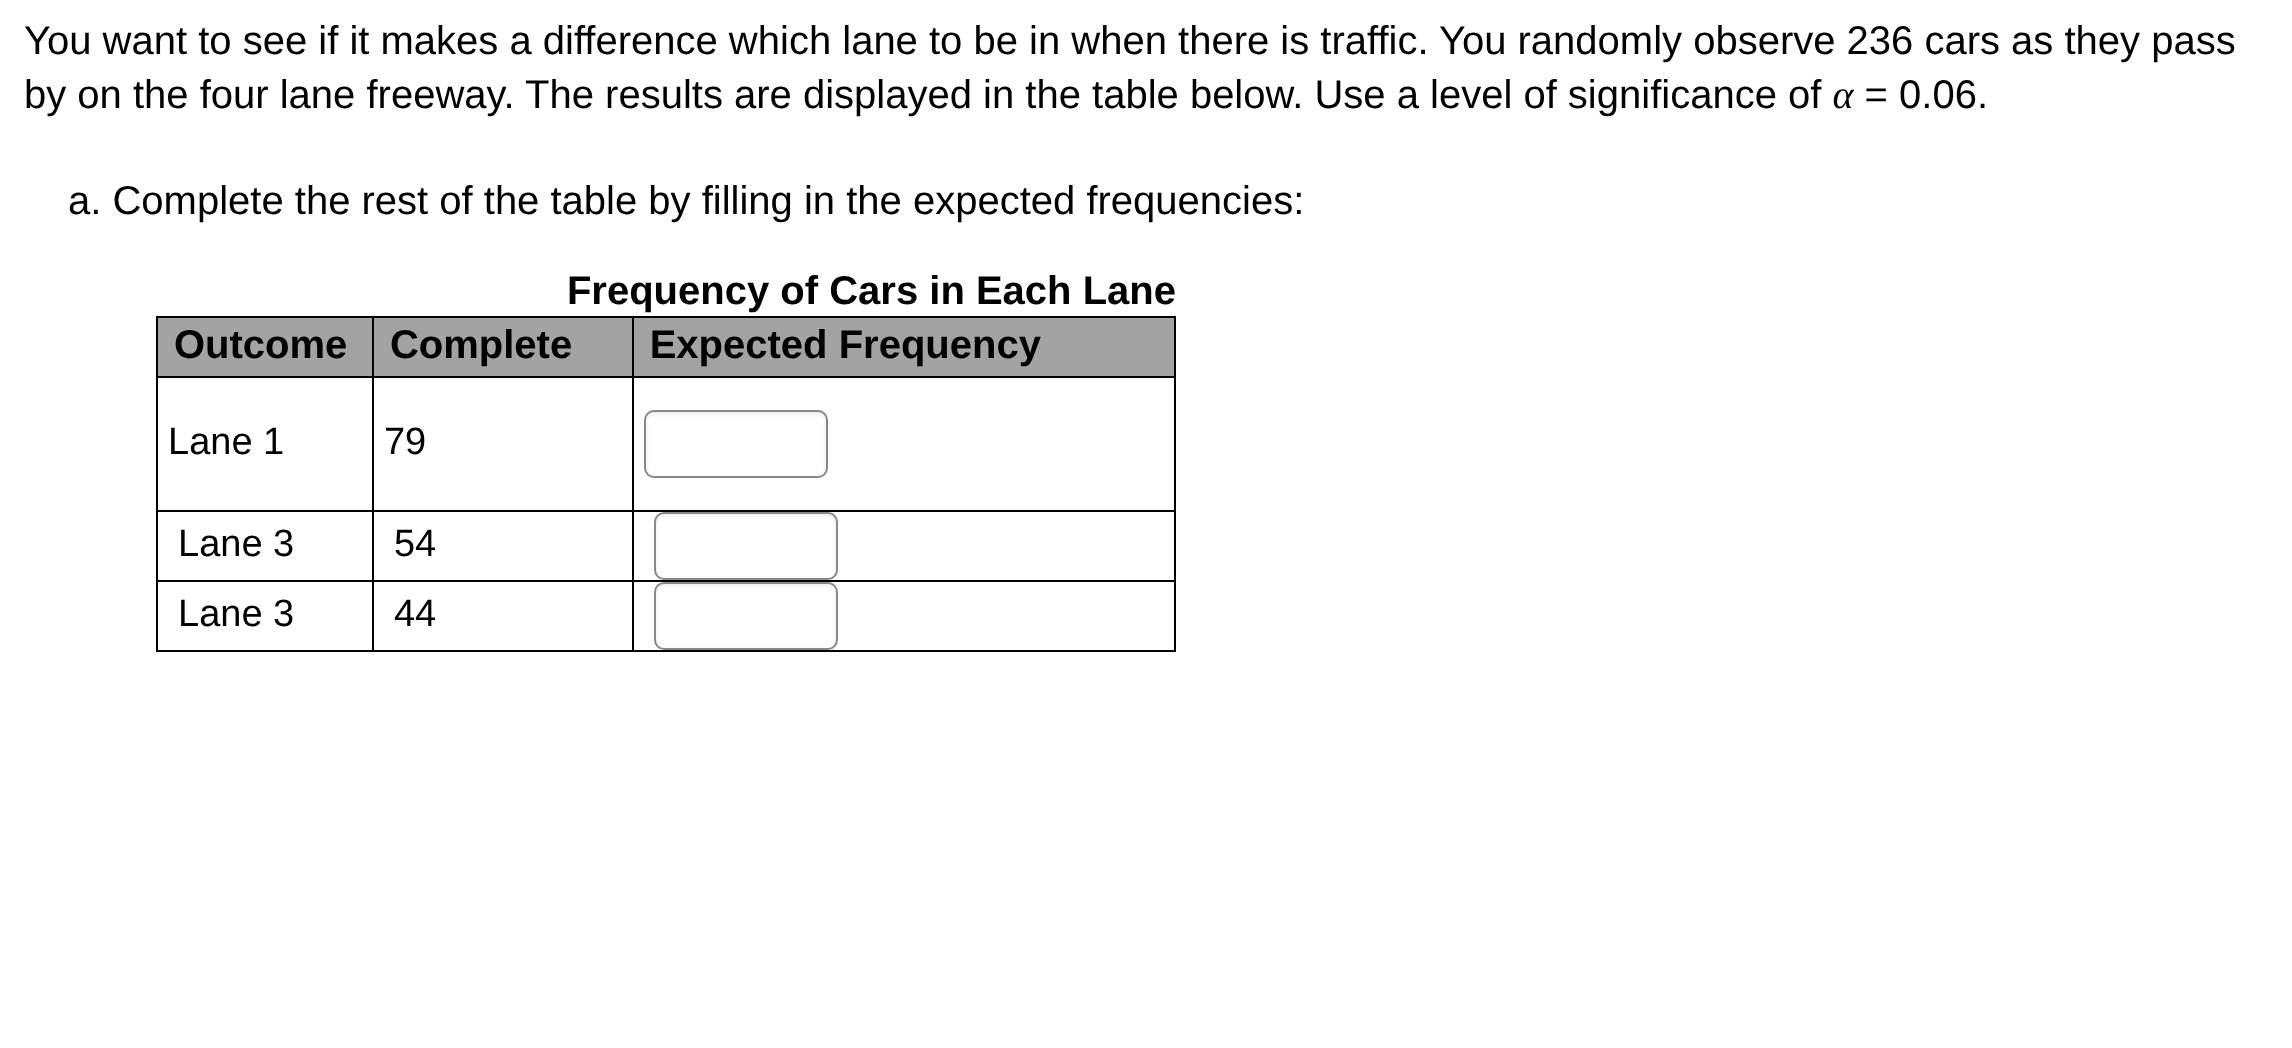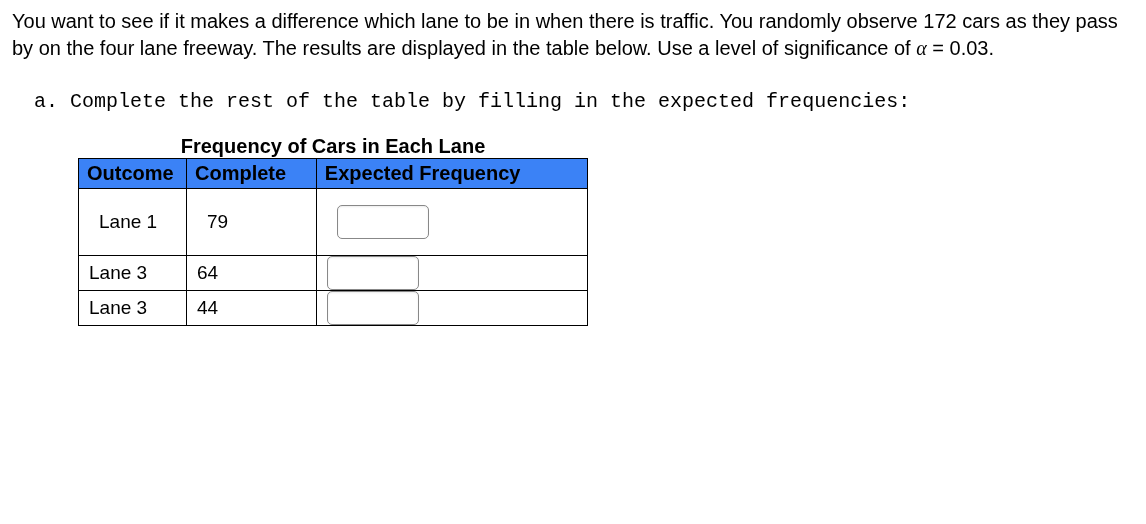--- a/index.html
+++ b/index.html
@@ -15,52 +15,51 @@
       padding: 8px 12px;
       width: 1146px;
     }
     .problem-text {
       line-height: 1.35;
       margin-bottom: 28px;
     }
     .question-item {
       padding-left: 22px;
       margin-bottom: 22px;
-      font-family: Liberation Mono, monospace;
     }
     .italic-alpha {
       font-style: italic;
       font-family: Georgia, serif;
     }
     .table-title {
       font-weight: bold;
-      text-align: center;
+      text-align: right;
       width: 510px;
       margin-left: 66px;
       font-size: 20px;
       margin-bottom: 0;
     }
     table {
       border-collapse: collapse;
       margin-left: 66px;
       width: 510px;
     }
     th, td {
       border: 1px solid #000;
       text-align: left;
       vertical-align: middle;
     }
     th {
-      background-color: #3b82f6;
+      background-color: #a3a3a3;
       font-weight: bold;
       padding: 3px 8px;
       font-size: 20px;
     }
     td {
-      padding: 16px 20px;
+      padding: 16px 5px;
       font-size: 19px;
     }
     tr.compact td {
       padding: 0 10px;
     }
     .outcome-col {
       width: 108px;
     }
     .freq-col {
       width: 130px;
@@ -77,21 +76,21 @@
       background: #fff;
       font-size: 17px;
       padding: 2px 6px;
       box-shadow: inset 0 1px 2px rgba(0,0,0,0.08);
     }
   </style>
 </head>
 <body>
 
 <div class="problem-text">
-  <span>You want to see if it makes a difference which lane to be in when there is traffic. You randomly observe 172 cars as they pass by on the four lane freeway. The results are displayed in the table below.  Use a level of significance of </span><span class="italic-alpha">α</span><span> = 0.03.</span>
+  <span>You want to see if it makes a difference which lane to be in when there is traffic. You randomly observe 236 cars as they pass by on the four lane freeway. The results are displayed in the table below.  Use a level of significance of </span><span class="italic-alpha">α</span><span> = 0.06.</span>
 </div>
 
 <div class="question-item">a. Complete the rest of the table by filling in the expected frequencies:</div>
 
 <div class="table-title">Frequency of Cars in Each Lane</div>
 
 <table>
   <thead>
     <tr>
       <th class="outcome-col">Outcome</th>
@@ -102,21 +101,21 @@
   <tbody>
     <tr>
       <td>Lane 1</td>
       <td>79</td>
       <td>
         <input type="text" class="input-box" value="" style="">
       </td>
     </tr>
     <tr class="compact">
       <td>Lane 3</td>
-      <td>64</td>
+      <td>54</td>
       <td>
         <input type="text" class="input-box" value="" style="">
       </td>
     </tr>
     <tr class="compact">
       <td>Lane 3</td>
       <td>44</td>
       <td>
         <input type="text" class="input-box" value="" style="">
       </td>

